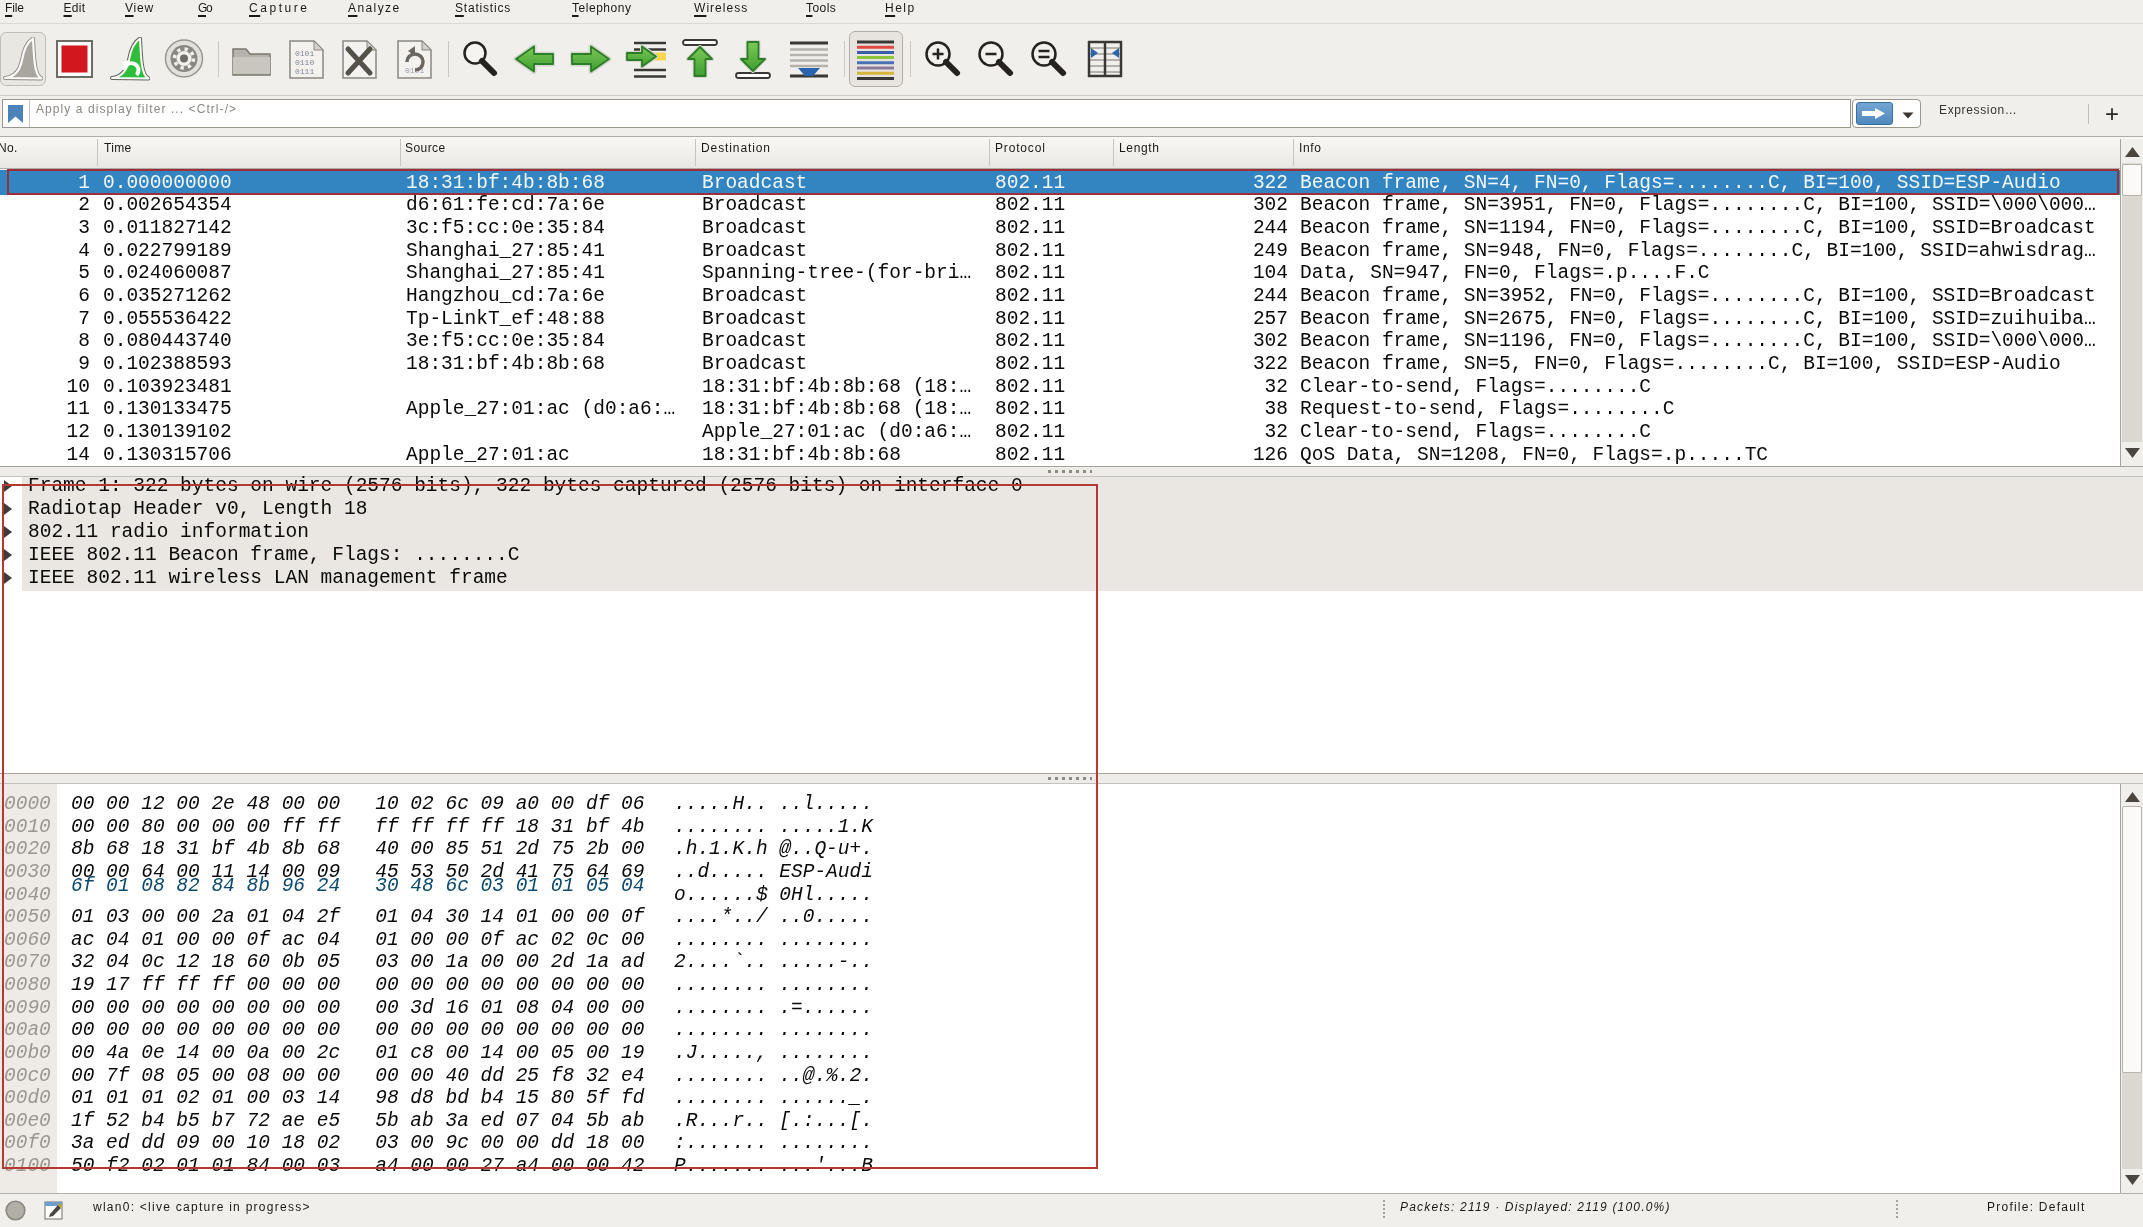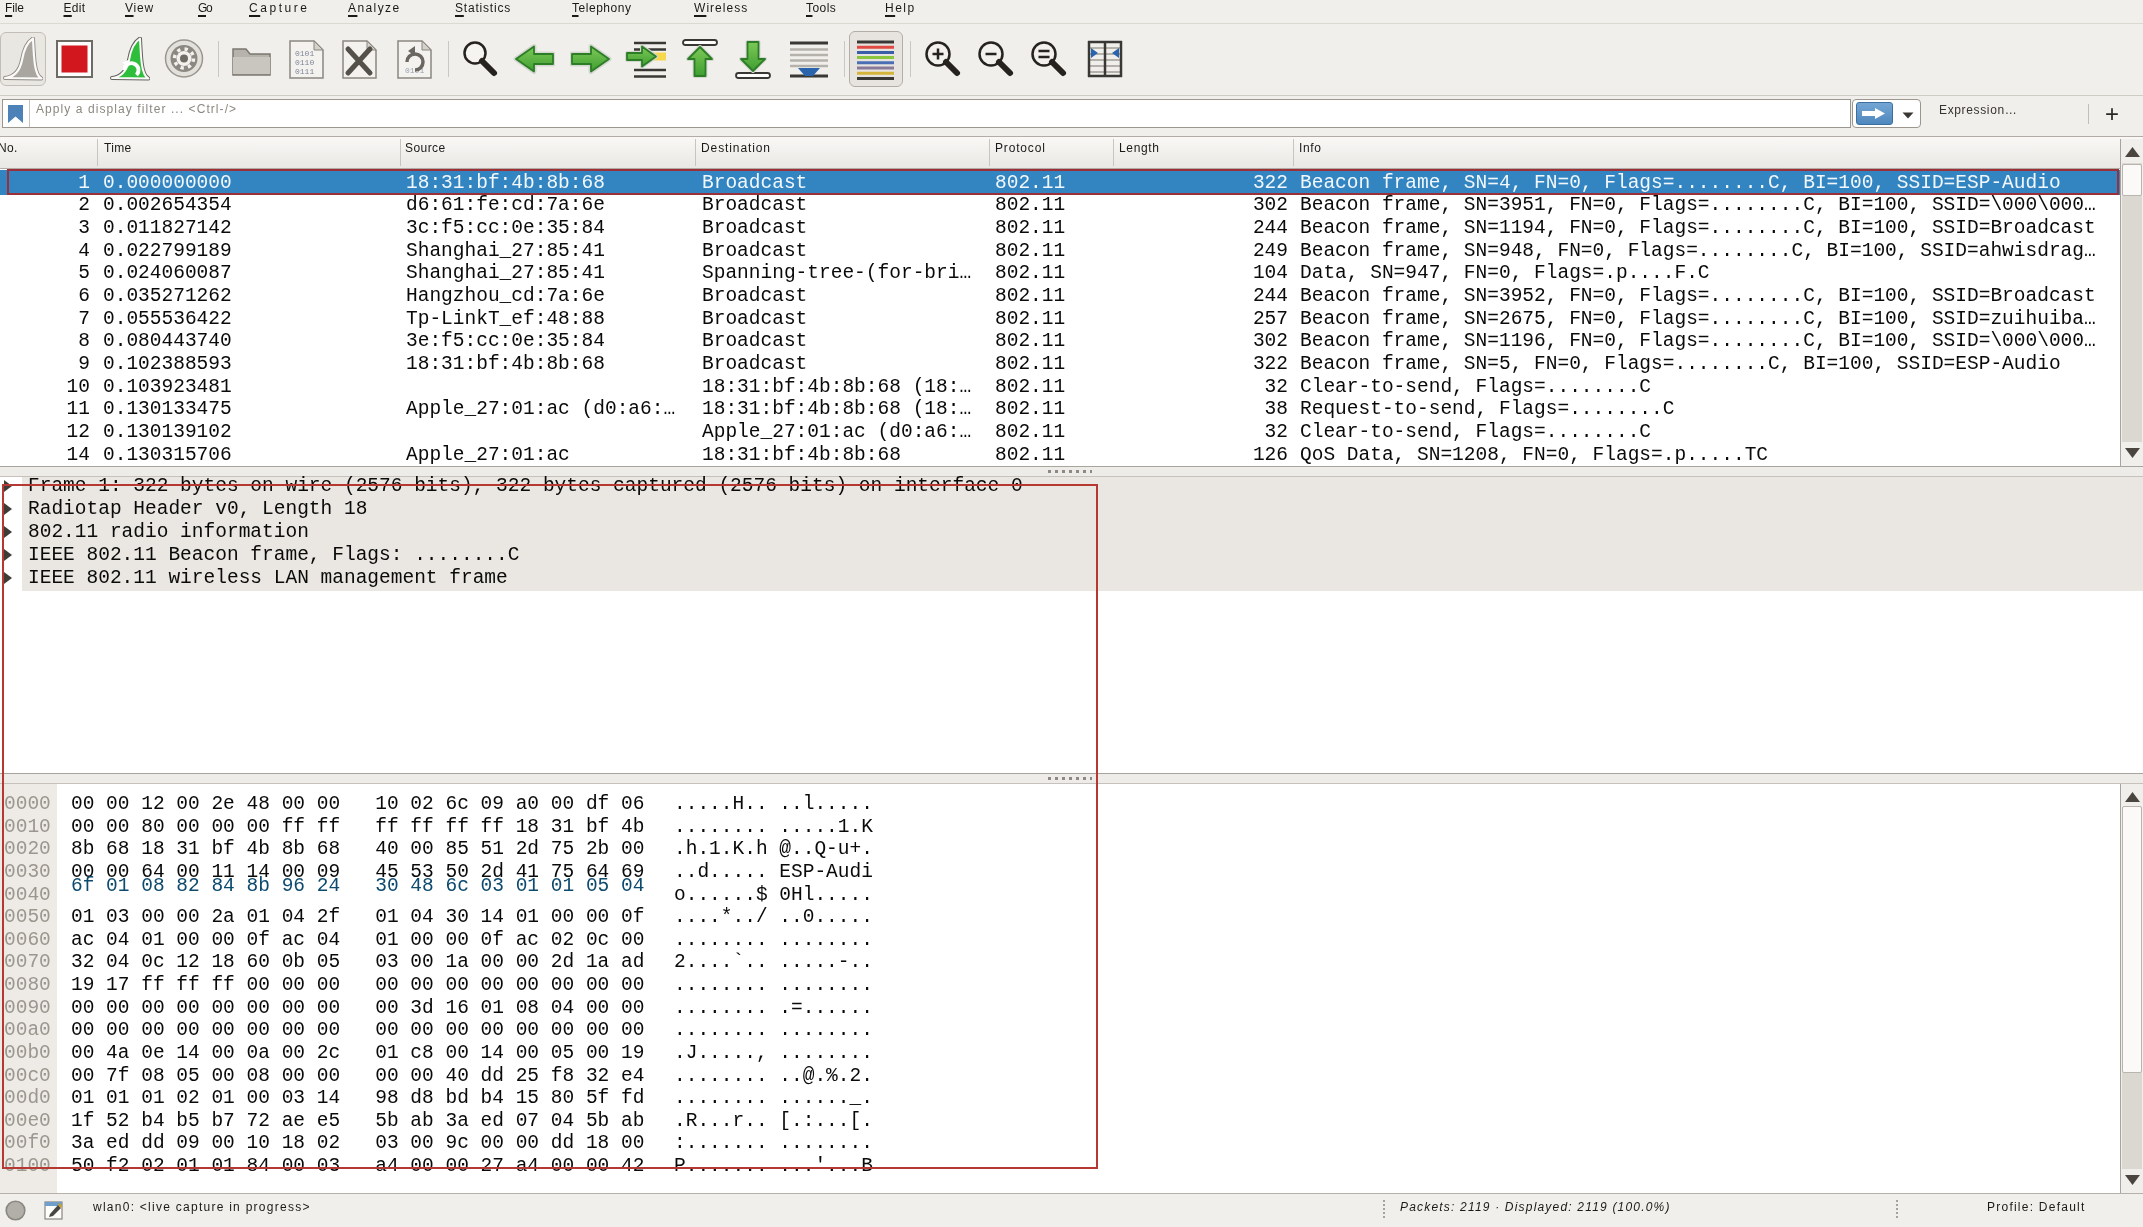--- a/index.html
+++ b/index.html
@@ -361,21 +361,21 @@
     <div class="abs mono" style="left:28px;top:544px;color:#0a0a0a;">IEEE 802.11 Beacon frame, Flags: ........C</div>
     <svg class="abs" style="left:3px;top:572px" width="10" height="12" viewBox="0 0 10 12">
       <path d="M1 0 L9 6 L1 12 Z" fill="#3f3c38"></path>
     </svg>
     <div class="abs mono" style="left:28px;top:567px;color:#0a0a0a;">IEEE 802.11 wireless LAN management frame</div>
   </div>
 
 <div class="abs" style="left:0;top:773px;width:2143px;height:11px;background:#eeece8;border-top:1px solid #a9a59e;border-bottom:1px solid #c6c2bb;box-sizing:border-box;"></div>
 <div class="abs" style="left:1048px;top:777px;width:44px;height:3px;background:repeating-linear-gradient(90deg,#8e8a83 0 3px,transparent 3px 7px);"></div>
 
-<div class="abs" style="left:0;top:784px;width:2120px;height:409px;background:#ffffff;overflow:hidden;" id="hexpane">
+<div class="abs" style="left:0;top:784px;width:2120px;height:409px;background:#ffffff;overflow:hidden;font-style:italic;" id="hexpane">
   <div class="abs" style="left:0;top:0;width:57px;height:409px;background:#eeebe6;"></div>
   <div id="hexrows">
       <div class="abs mono" style="left:4px;top:9px;color:#9b978f;">0000</div>
       <div class="abs mono" style="left:71px;top:9px;color:#0a0a0a;">00 00 12 00 2e 48 00 00   10 02 6c 09 a0 00 df 06</div>
       <div class="abs mono" style="left:674px;top:9px;color:#0a0a0a;">.....H.. ..l.....</div>
       <div class="abs mono" style="left:4px;top:31.625px;color:#9b978f;">0010</div>
       <div class="abs mono" style="left:71px;top:31.625px;color:#0a0a0a;">00 00 80 00 00 00 ff ff   ff ff ff ff 18 31 bf 4b</div>
       <div class="abs mono" style="left:674px;top:31.625px;color:#0a0a0a;">........ .....1.K</div>
       <div class="abs mono" style="left:4px;top:54.25px;color:#9b978f;">0020</div>
       <div class="abs mono" style="left:71px;top:54.25px;color:#0a0a0a;">8b 68 18 31 bf 4b 8b 68   40 00 85 51 2d 75 2b 00</div>

